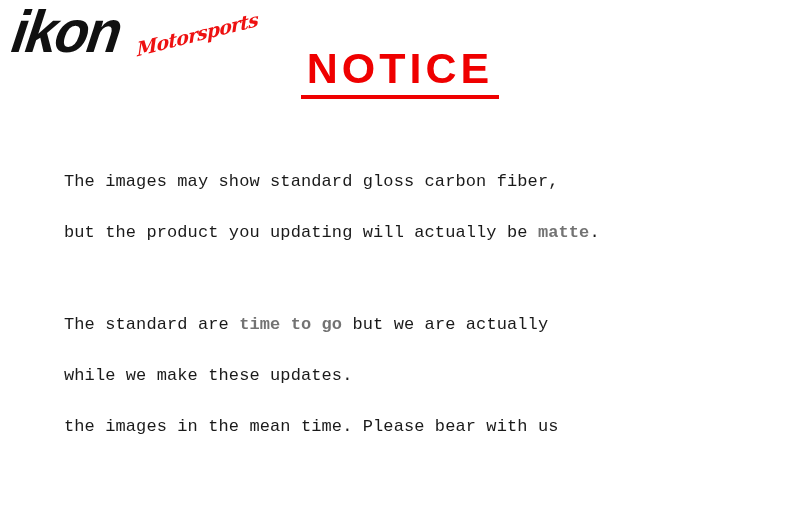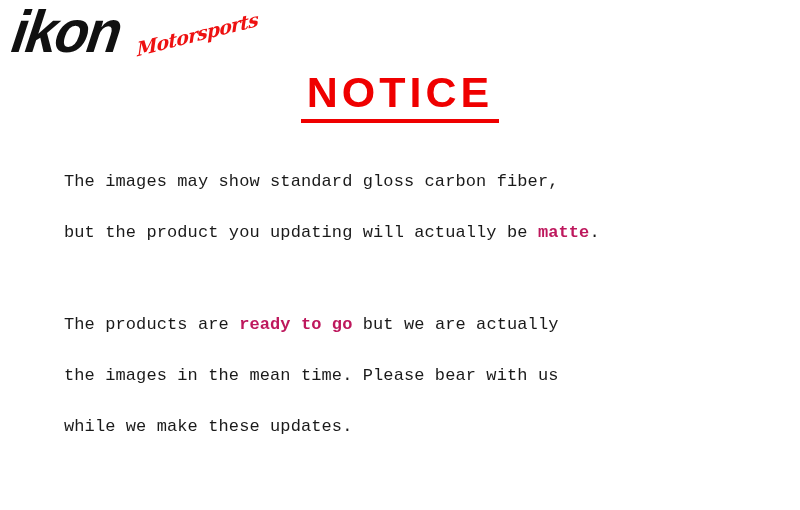--- a/index.html
+++ b/index.html
@@ -56,21 +56,21 @@
     color: #ee1111;
     transform: rotate(-14deg) skewX(-12deg);
     transform-origin: left center;
     white-space: nowrap;
   }
 
   
   .notice-wrap {
     position: absolute;
     left: 0;
-    top: 70px;
+    top: 46px;
     width: 800px;
     text-align: center;
   }
   .notice-title {
     display: inline-block;
     font-family: "Liberation Sans", sans-serif;
     font-weight: 700;
     font-size: 43px;
     line-height: 44px;
     letter-spacing: 4px;
@@ -94,21 +94,21 @@
     letter-spacing: 0.1px;
     white-space: nowrap;
   }
   .para + .para {
     margin-top: 41px;
   }
   .para .line {
     display: block;
   }
   .hl {
-    color: #be185d;
+    color: #737373;
     font-weight: 700;
   }
 </style>
 </head>
 <body>
 
 <div class="page">
 
   <div class="brand">
     <div class="brand-mark">ikon</div>
@@ -118,19 +118,19 @@
   <div class="notice-wrap">
     <div class="notice-title">NOTICE</div>
   </div>
 
   <div class="body-copy">
       <div class="para">
         <span class="line"><span>The images may show standard gloss carbon fiber,</span></span>
         <span class="line"><span>but the product you updating will actually be </span><span class="hl">matte</span><span>.</span></span>
       </div>
       <div class="para">
-        <span class="line"><span>The products are </span><span class="hl">ready to go</span><span> but we are actually</span></span>
+        <span class="line"><span>The standard are </span><span class="hl">time to go</span><span> but we are actually</span></span>
+        <span class="line"><span>while we make these updates.</span></span>
         <span class="line"><span>the images in the mean time. Please bear with us</span></span>
-        <span class="line"><span>while we make these updates.</span></span>
       </div>
     </div>
 
 </div>
 
 </body></html>

